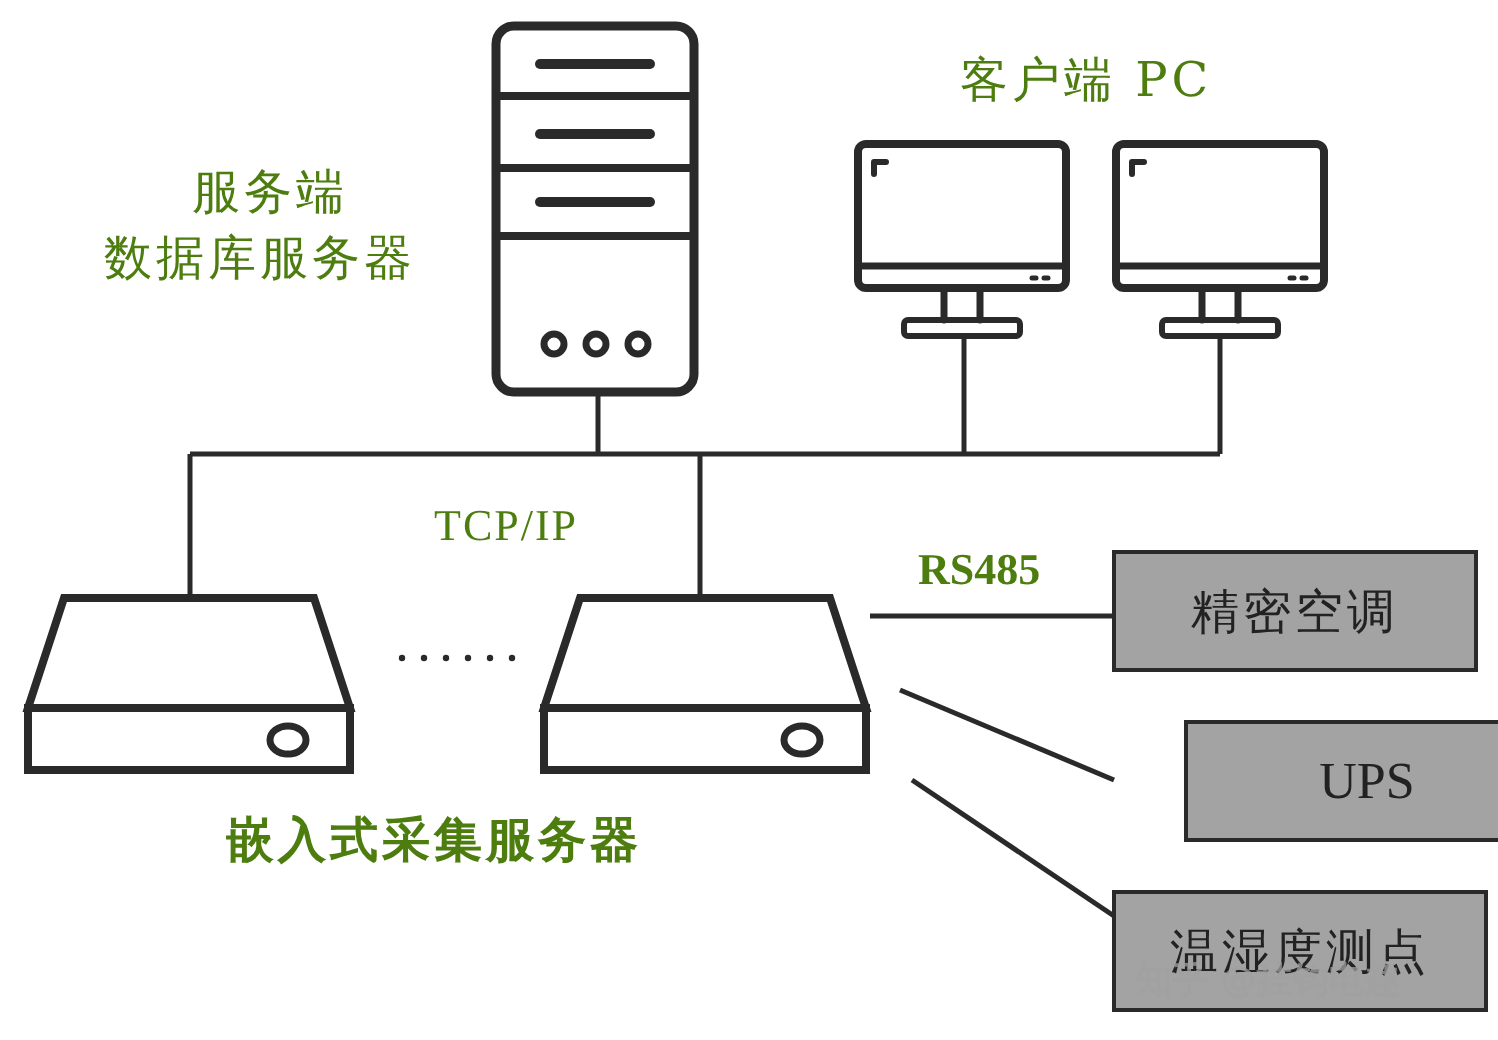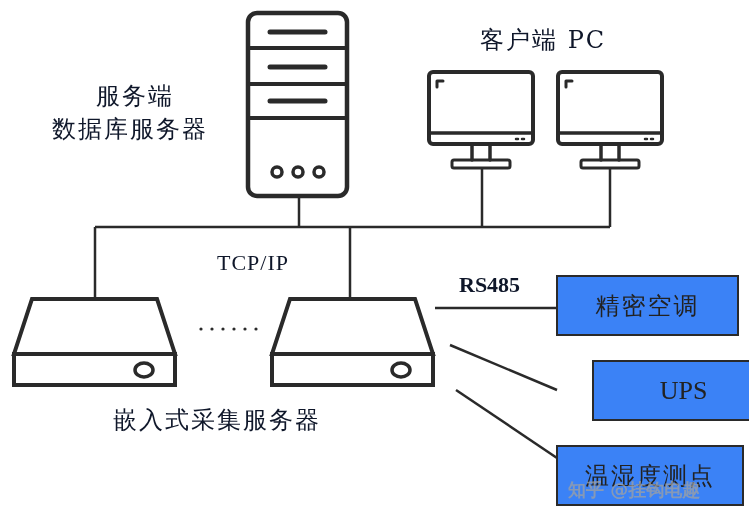--- a/index.html
+++ b/index.html
@@ -1,23 +1,23 @@
 <!DOCTYPE html>
 <html><head>
 <meta charset="utf-8">
 <style>
   html, body { margin: 0; padding: 0; background: #ffffff; }
   body { width: 749px; height: 520px; position: relative; overflow: hidden;
          font-family: "DejaVu Serif", "Liberation Serif", serif; color: #222; }
   svg { position: absolute; left: 0; top: 0; }
-  .lbl { position: absolute; white-space: nowrap; color: #0f172a; }
+  .lbl { position: absolute; white-space: nowrap; color: #4d7c0f; }
   .cn { font-family: "DejaVu Serif", "Liberation Serif", serif; font-size: 24px; letter-spacing: 2px; }
   .en { font-family: "Liberation Serif", "DejaVu Serif", serif; font-size: 22px; }
   .box { position: absolute; border: 2px solid #2a2a2a; box-sizing: border-box;
-         display: flex; align-items: center; justify-content: center; background: #3b82f6; }
+         display: flex; align-items: center; justify-content: center; background: #a3a3a3; }
   .box span { font-size: 24px; letter-spacing: 2px; }
   .watermark { position: absolute; font-family: "DejaVu Sans", sans-serif; font-size: 18px;
                color: rgba(160,160,160,0.75); white-space: nowrap; font-weight: bold; }
 </style>
 </head>
 <body>
 
 <svg width="749" height="520" viewBox="0 0 749 520">
   <g fill="none" stroke="#2a2a2a" stroke-linecap="round" stroke-linejoin="round">
 
@@ -96,21 +96,21 @@
 
 <div class="lbl cn" style="left:96px; top:80px;">服务端</div>
 <div class="lbl cn" style="left:52px; top:113px;">数据库服务器</div>
 
 <div class="lbl cn" style="left:480px; top:24px;">客户端 PC</div>
 
 <div class="lbl en" style="left:217px; top:250px; letter-spacing:1px;">TCP/IP</div>
 
 <div class="lbl en" style="left:459px; top:272px;font-weight:bold;">RS485</div>
 
-<div class="lbl cn" style="left:113px; top:404px;">嵌入式采集服务器</div>
+<div class="lbl cn" style="left:113px; top:404px;font-weight:bold;">嵌入式采集服务器</div>
 
 <div class="box" style="left:556px; top:275px; width:183px; height:61px;">
   <span>精密空调</span>
 </div>
 <div class="box" style="left:556px; top:360px; width:183px; height:61px;margin-left:36px;">
   <span class="en" style="font-size:26px; letter-spacing:0;">UPS</span>
 </div>
 <div class="box" style="left:556px; top:445px; width:188px; height:61px;">
   <span>温湿度测点</span>
 </div>

